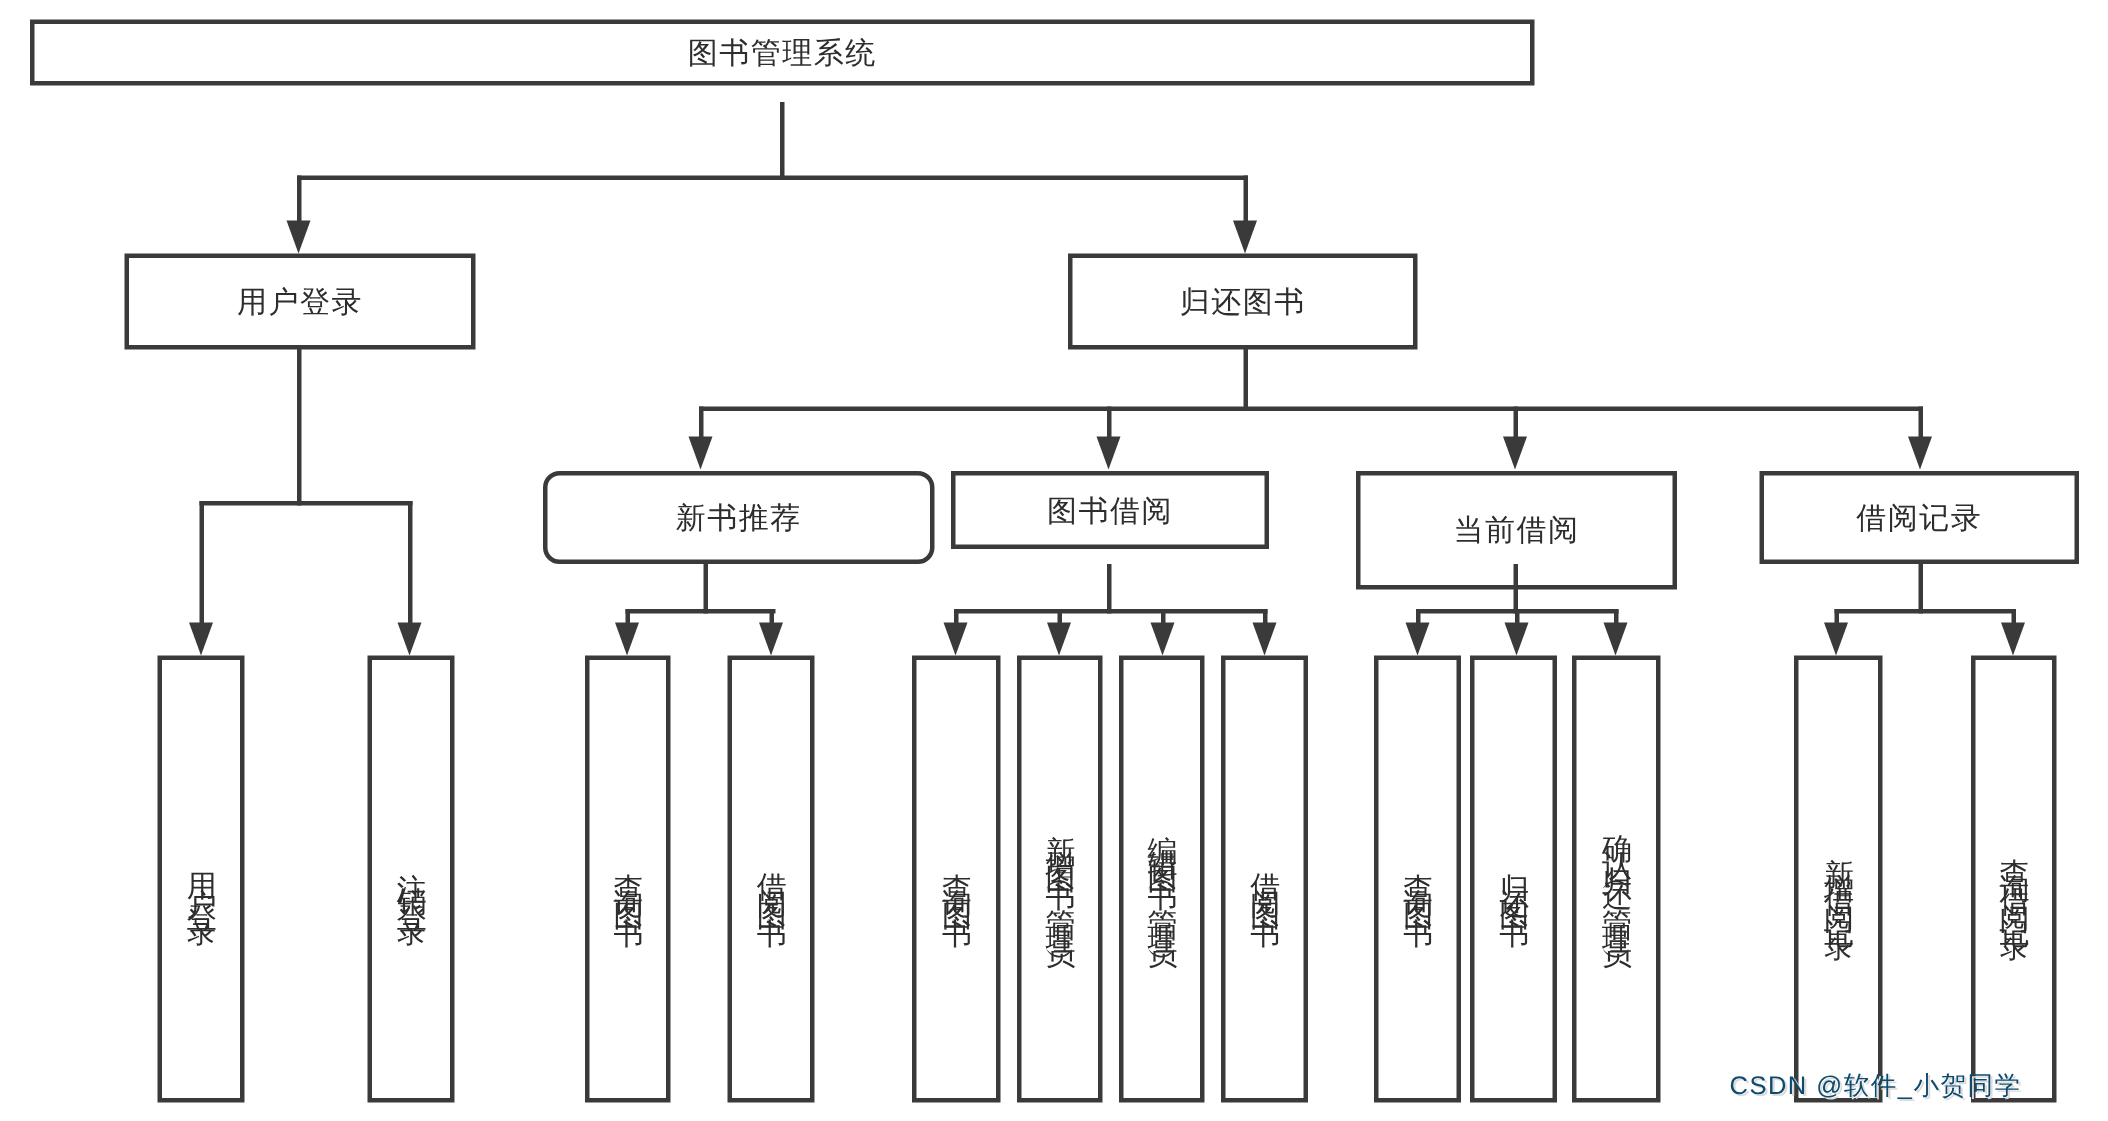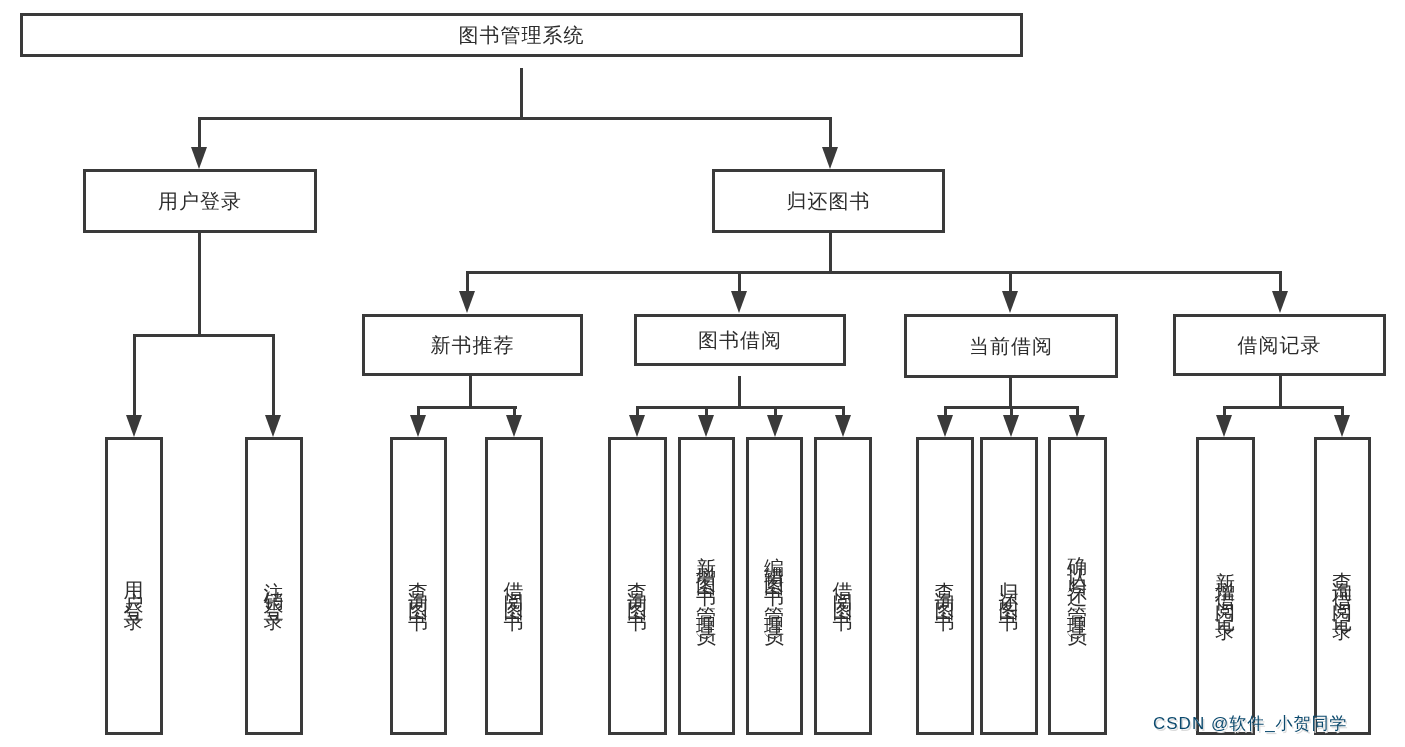--- a/index.html
+++ b/index.html
@@ -49,23 +49,23 @@
     color:#0c4a6e;
     letter-spacing:1px;
     text-shadow:1.5px 1.5px 0 #dcdcdc;
     white-space:nowrap;
   }
 
   
   #n-root{left:20px;top:13px;width:1003px;height:44px;}
   #n-user-login{left:83px;top:169px;width:234px;height:64px;}
   #n-book-mgmt{left:712px;top:169px;width:233px;height:64px;}
-  #n-new-book-rec{left:362px;top:314px;width:221px;height:62px;}
+  #n-new-book-rec{left:362px;top:314px;width:261px;height:62px;border-radius:11px;}
   #n-book-borrow{left:634px;top:314px;width:212px;height:52px;}
-  #n-current-borrow{left:904px;top:314px;width:214px;height:64px;}
+  #n-current-borrow{left:904px;top:314px;width:214px;height:79px;}
   #n-borrow-records{left:1173px;top:314px;width:213px;height:62px;}
 
   .leaf{top:437px;height:298px;}
   #l-user-login{left:105px;width:58px;}
   #l-logout{left:245px;width:58px;}
   #l-query-books-1{left:390px;width:57px;}
   #l-borrow-books-1{left:485px;width:58px;}
   #l-query-books-2{left:608px;width:59px;}
   #l-add-books{left:678px;width:57px;}
   #l-edit-books{left:746px;width:57px;}

